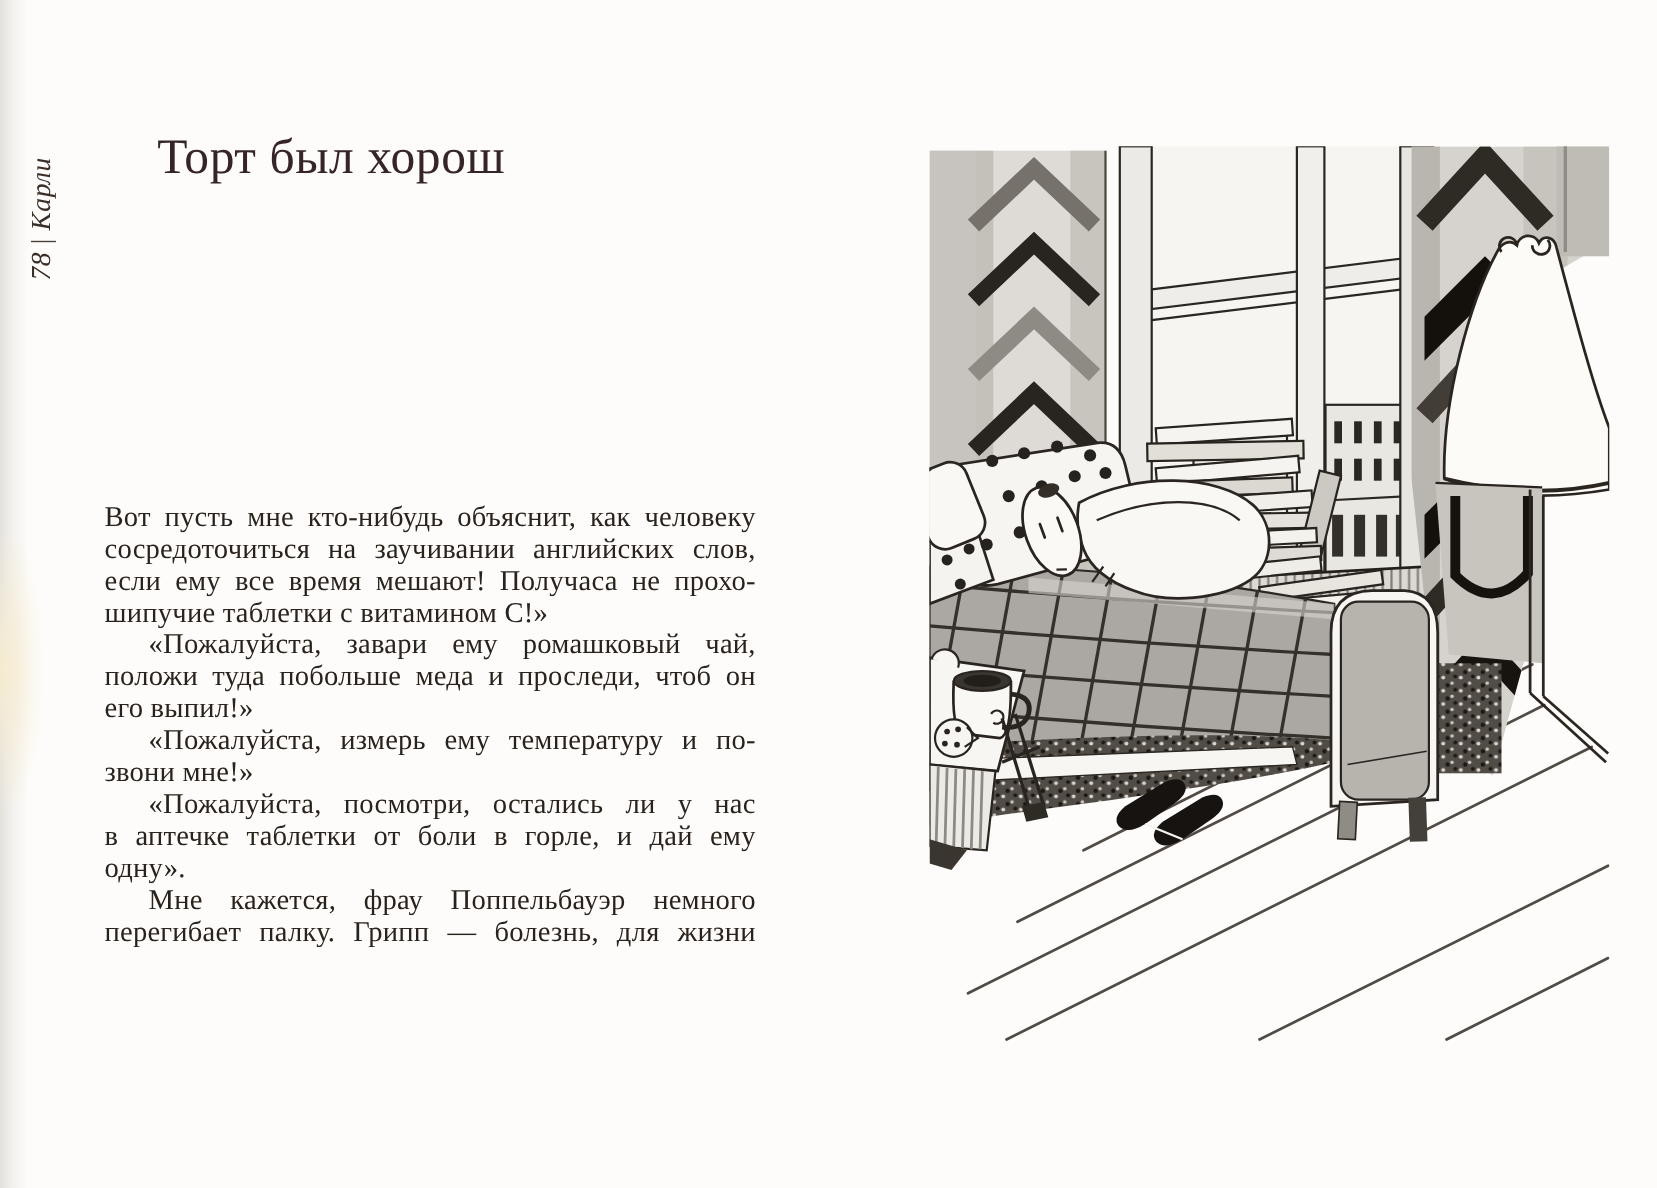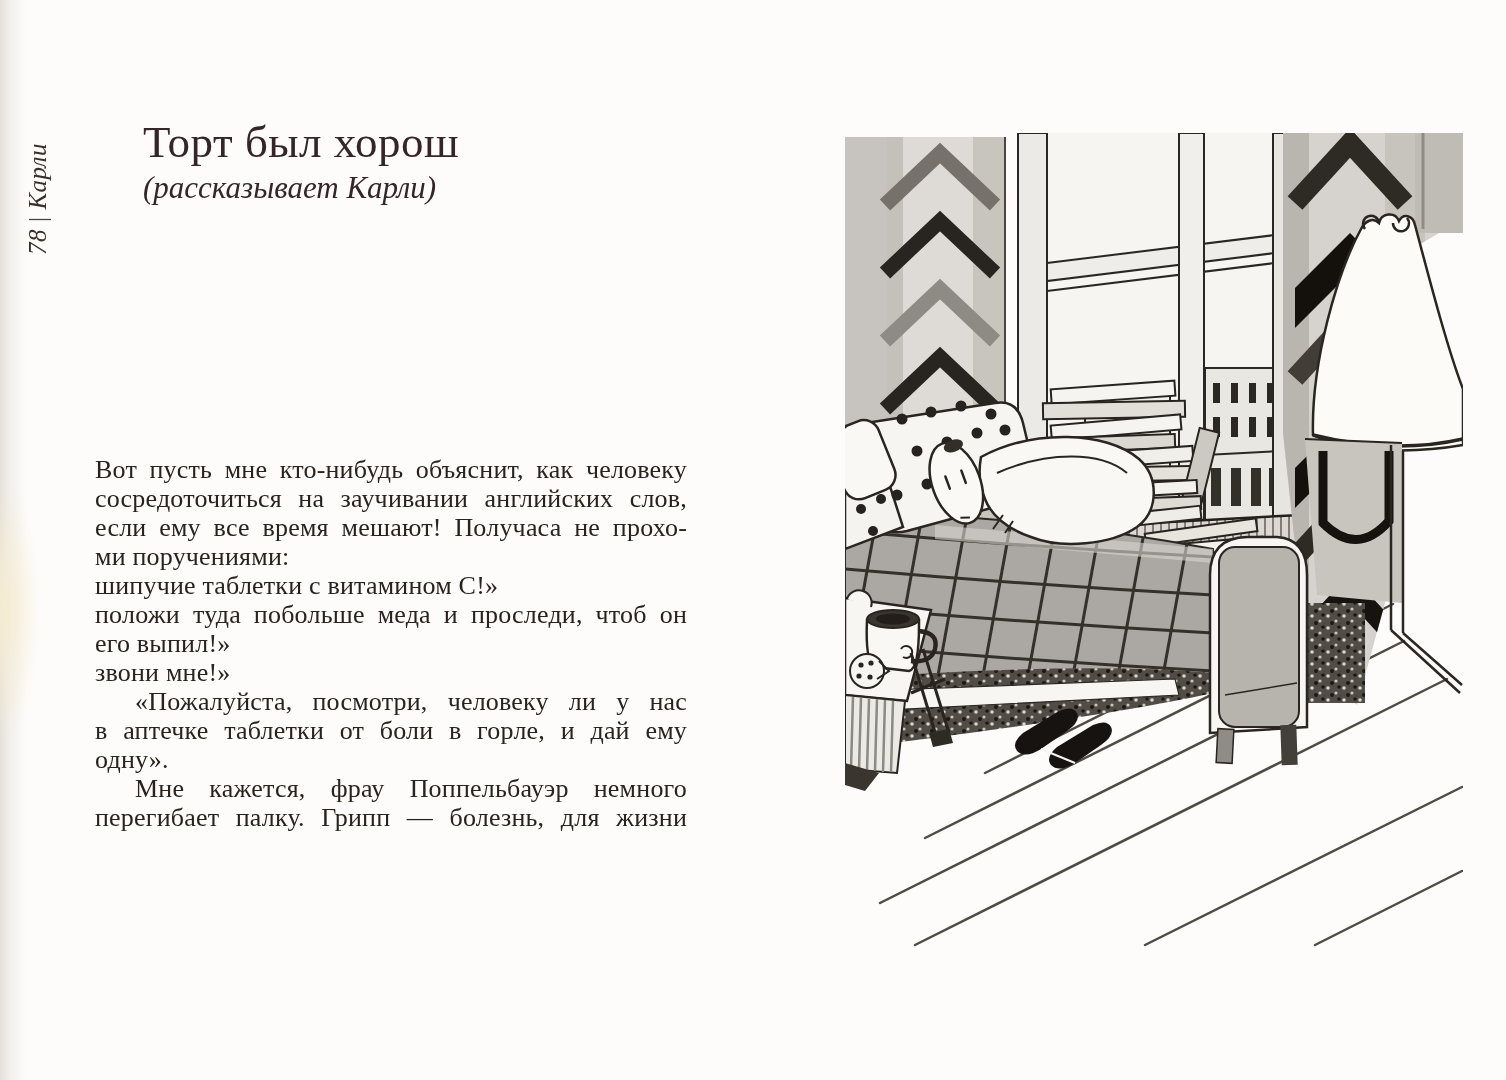--- a/index.html
+++ b/index.html
@@ -49,33 +49,33 @@
 
 <div class="page-edge"></div>
 <div class="page-tint"></div>
 
 <div class="margin-label">
   <span>78</span><span class="sep">|</span><span>Карли</span>
 </div>
 
 <div class="heading">
   <h1>Торт был хорош</h1>
-  <h2>(рассказывает Карли)</h2>
 </div>
 
 <div class="bodytext">
   <div class="tl">Вот пусть мне кто-нибудь объяснит, как человеку</div>
   <div class="tl">сосредоточиться на заучивании английских слов,</div>
   <div class="tl">если ему все время мешают! Получаса не прохо-</div>
-  <div class="tl last">ми поручениями:</div>
   <div class="tl last">шипучие таблетки с витамином С!»</div>
+  <div class="tl ind">«Пожалуйста, завари ему ромашковый чай,</div>
   <div class="tl">положи туда побольше меда и проследи, чтоб он</div>
   <div class="tl last">его выпил!»</div>
+  <div class="tl ind">«Пожалуйста, измерь ему температуру и по-</div>
   <div class="tl last">звони мне!»</div>
-  <div class="tl ind">«Пожалуйста, посмотри, человеку ли у нас</div>
+  <div class="tl ind">«Пожалуйста, посмотри, остались ли у нас</div>
   <div class="tl">в аптечке таблетки от боли в горле, и дай ему</div>
   <div class="tl last">одну».</div>
   <div class="tl ind">Мне кажется, фрау Поппельбауэр немного</div>
   <div class="tl">перегибает палку. Грипп — болезнь, для жизни</div>
 </div>
 
 <svg class="illustration" viewBox="0 0 618 822" xmlns="http://www.w3.org/2000/svg">
   <defs>
     <pattern id="spk" width="16" height="12" patternUnits="userSpaceOnUse">
       <rect width="16" height="12" fill="#514c45"></rect>

